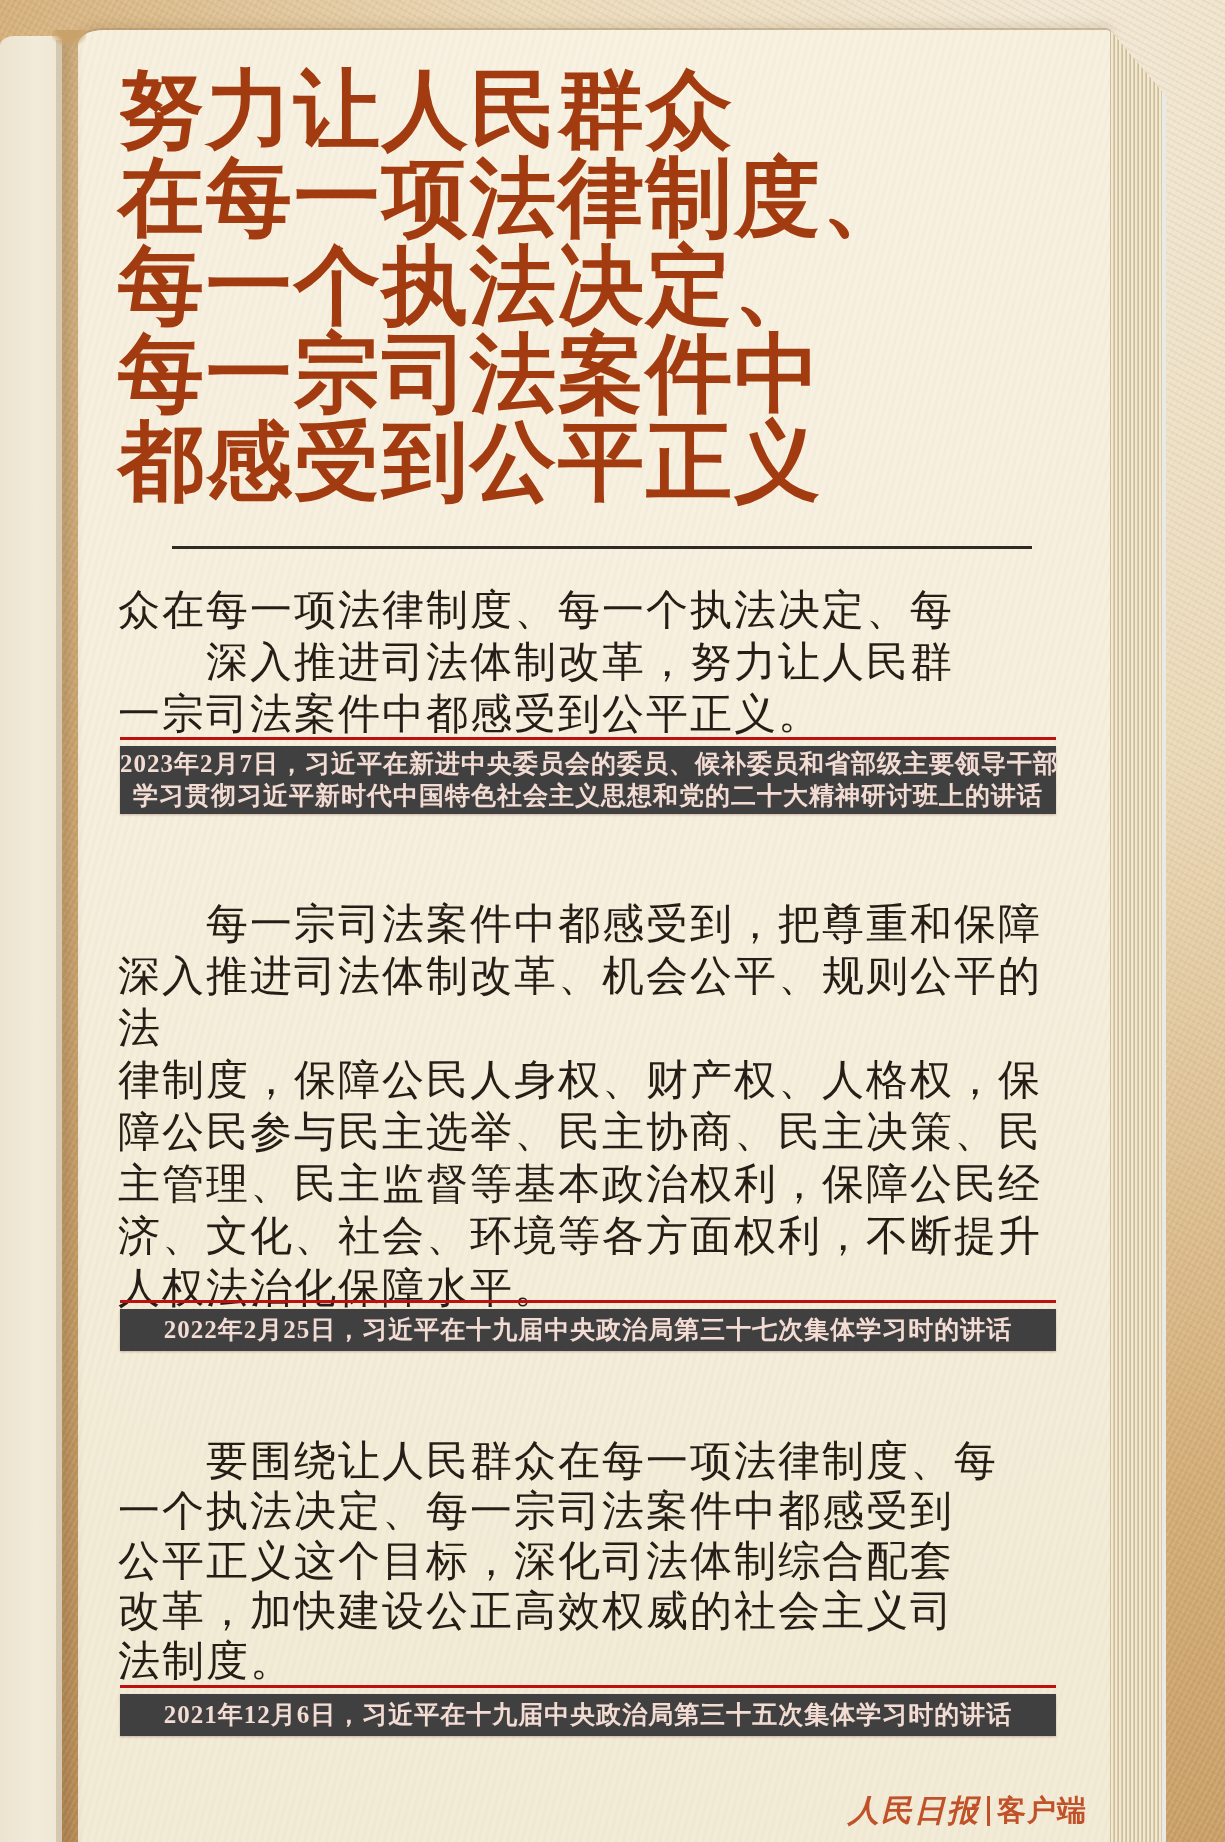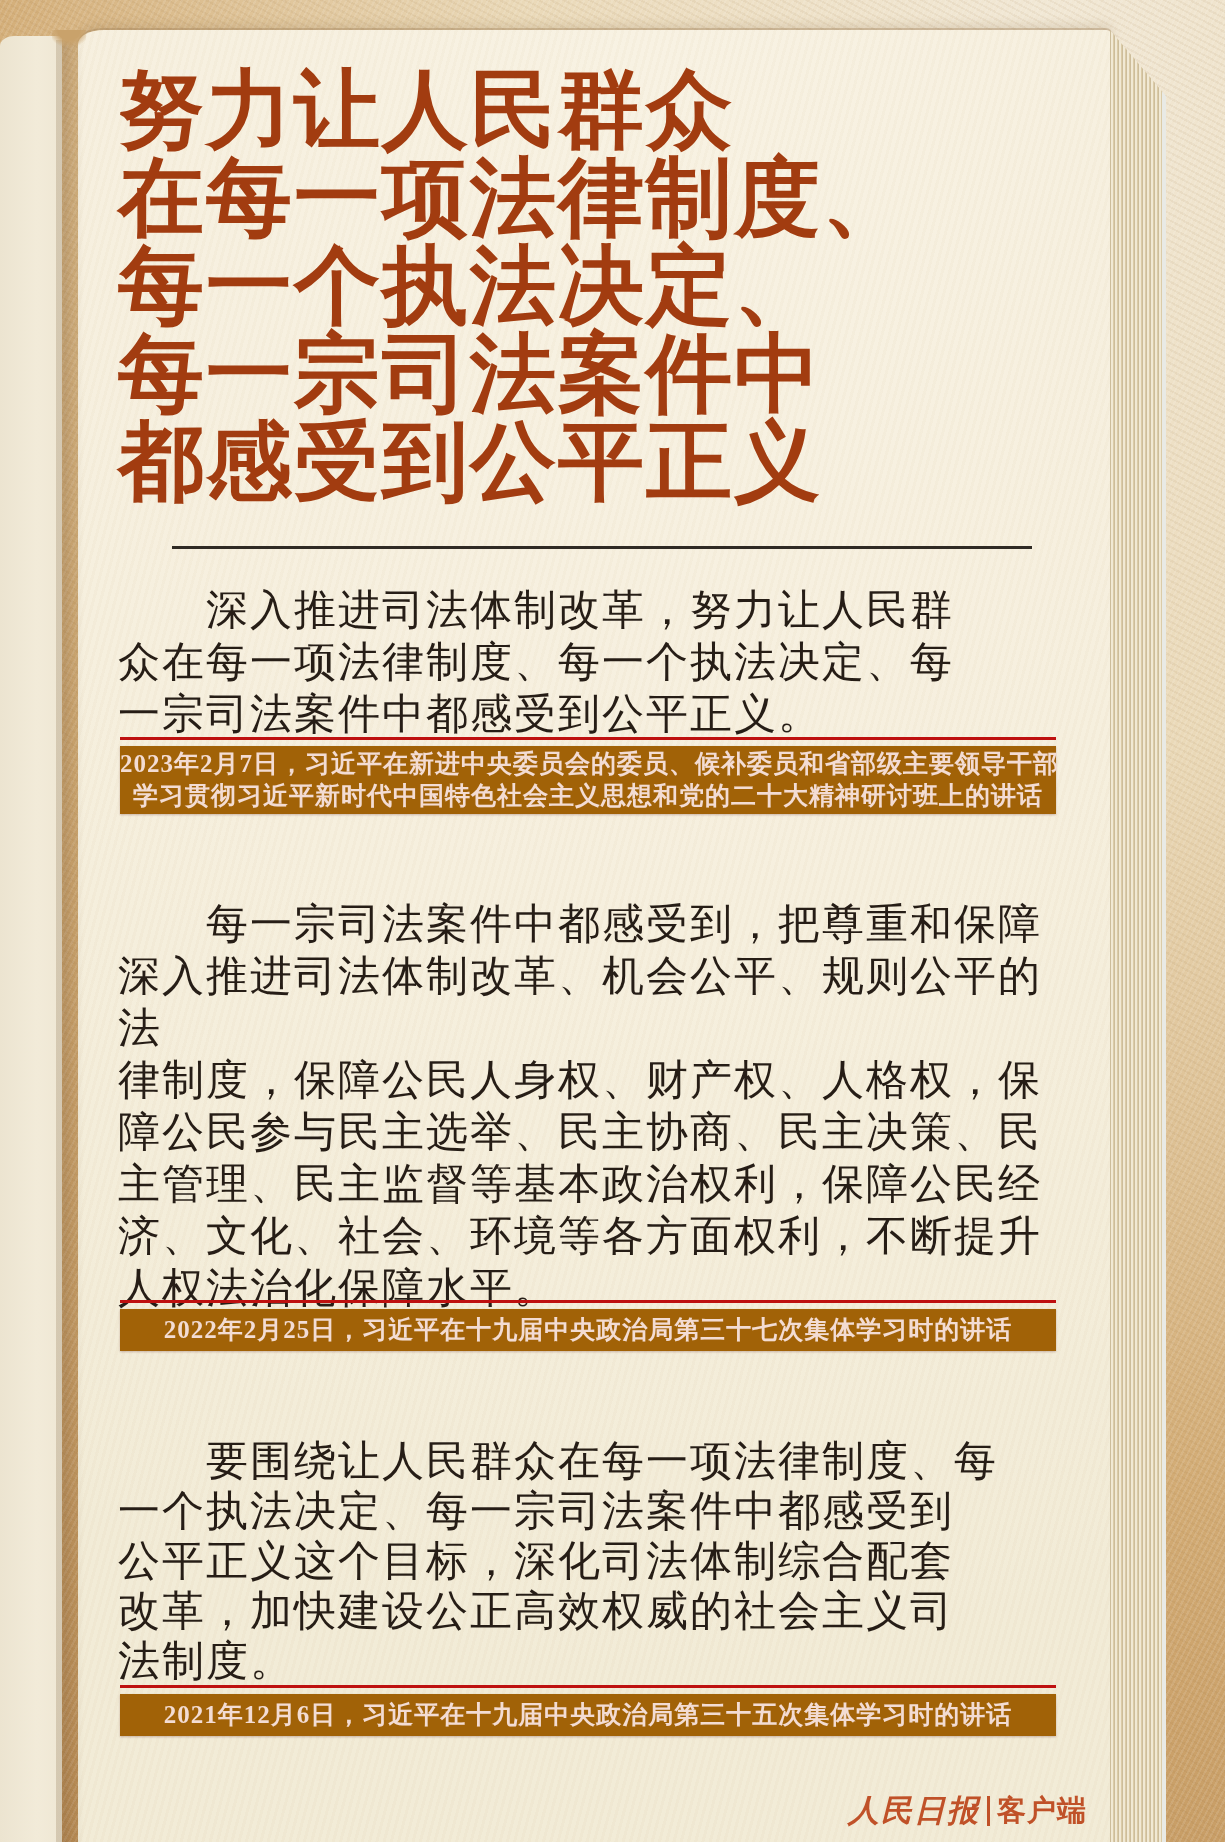--- a/index.html
+++ b/index.html
@@ -37,21 +37,21 @@
   .quote{position:absolute;left:118px;width:940px;font-size:42px;line-height:52px;
       color:#261D16;letter-spacing:2px;}
   .quote-1{top:584px;}
   .quote-2{top:898px;}
   .quote-3{top:1436px;line-height:50px;}
   .banner{position:absolute;left:120px;width:936px;}
   .banner-1{top:737px;}
   .banner-2{top:1300px;}
   .banner-3{top:1685px;}
   .banner-topline{height:3px;background:#BE100F;margin-bottom:6px;}
-  .banner-bar{background:#a16207;color:#F3DCD3;text-align:center;font-weight:700;
+  .banner-bar{background:#404040;color:#F3DCD3;text-align:center;font-weight:700;
       font-size:25px;line-height:32px;padding:5px 0;letter-spacing:1px;
       box-shadow:0 1px 2px rgba(80,10,10,.25);}
   .banner-1 .banner-bar{padding:2px 0;}
   .banner-bar .bound-line{white-space:nowrap;}
   
   .logo{position:absolute;right:138px;top:1790px;display:flex;align-items:center;color:#C05128;}
   .logo-script{font-style:italic;font-weight:700;font-size:31px;letter-spacing:2px;}
   .logo-divider{width:3px;height:30px;background:#C05128;margin:0 7px;}
   .logo-client{font-family:"Liberation Sans","DejaVu Sans",sans-serif;font-weight:800;
       font-size:29px;letter-spacing:1px;}
@@ -73,22 +73,22 @@
         <div class="bound-line">努力让人民群众</div>
         <div class="bound-line">在每一项法律制度、</div>
         <div class="bound-line">每一个执法决定、</div>
         <div class="bound-line">每一宗司法案件中</div>
         <div class="bound-line">都感受到公平正义</div>
       </div>
 
     <div class="separator"></div>
 
     <div class="quote quote-1">
+        <div class="bound-line">众在每一项法律制度、每一个执法决定、每</div>
         <div class="bound-line">　　深入推进司法体制改革，努力让人民群</div>
-        <div class="bound-line">众在每一项法律制度、每一个执法决定、每</div>
         <div class="bound-line">一宗司法案件中都感受到公平正义。</div>
       </div>
     <div class="banner banner-1">
       <div class="banner-topline"></div>
       <div class="banner-bar">
           <div class="bound-line">2023年2月7日，习近平在新进中央委员会的委员、候补委员和省部级主要领导干部</div>
           <div class="bound-line">学习贯彻习近平新时代中国特色社会主义思想和党的二十大精神研讨班上的讲话</div>
         </div>
     </div>
 

